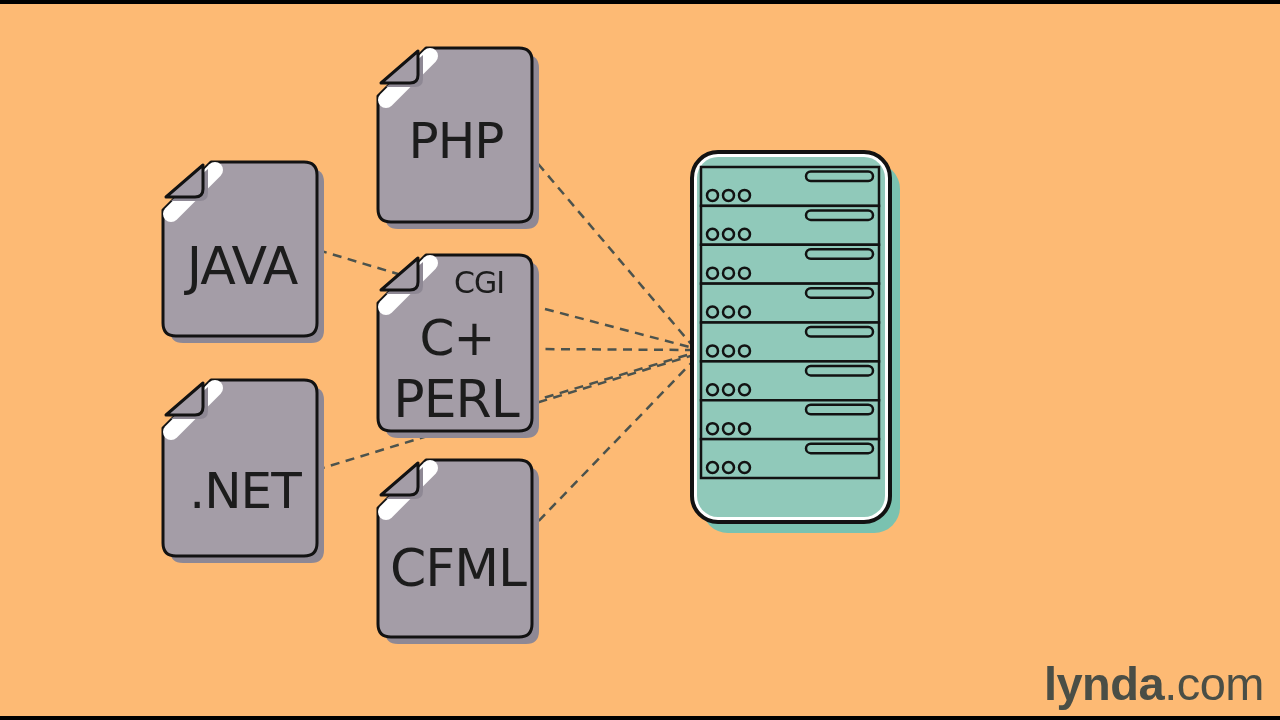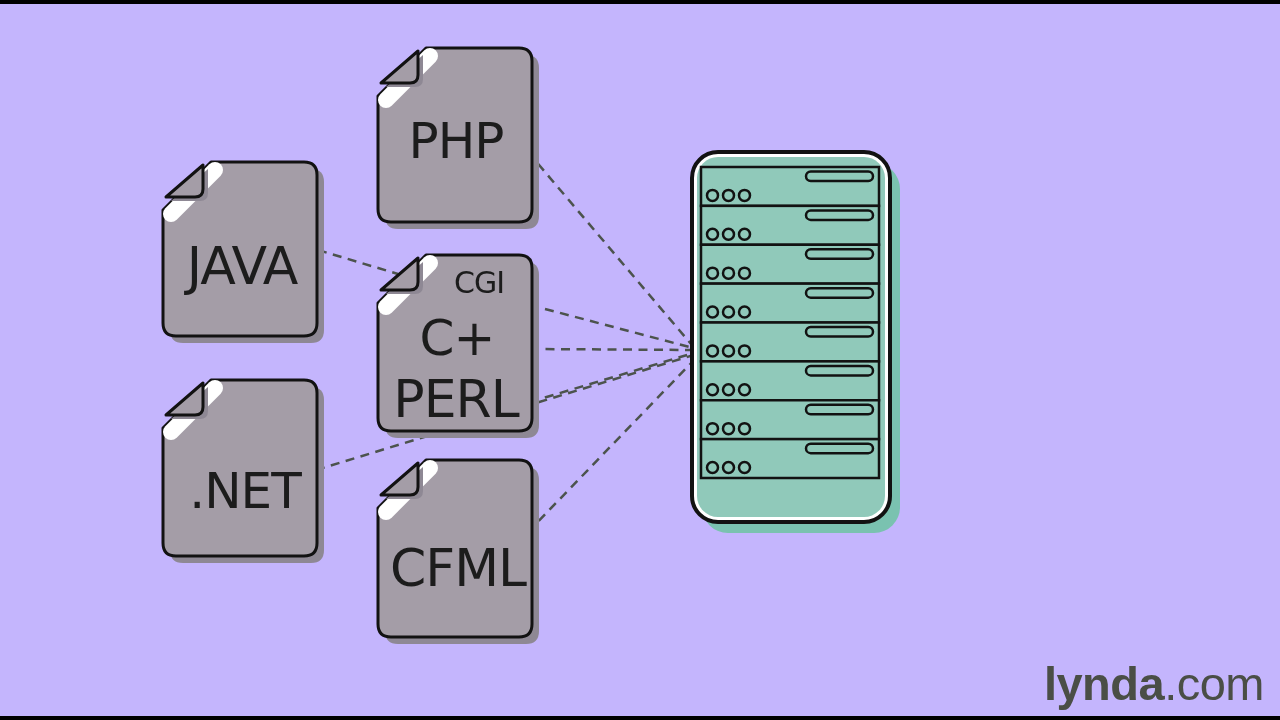--- a/index.html
+++ b/index.html
@@ -15,21 +15,21 @@
     position:absolute;top:660px;right:16px;
     font-family:"Liberation Sans","DejaVu Sans",sans-serif;
     font-size:47px;letter-spacing:-0.5px;line-height:1;
   }
   #brand .bold{font-weight:700;}
   #brand .light{font-weight:400;}
 </style>
 </head>
 <body>
 
-<div id="stage" style="background: #c4b5fd;">
+<div id="stage" style="background: #fdba74;">
   <svg id="diagram-canvas" width="1280" height="720" viewBox="0 0 1280 720">
       <g>
         <line x1="528" y1="152" x2="697" y2="351" stroke="#4c534d" stroke-width="2.5" stroke-dasharray="9 6.5"></line>
         <line x1="318" y1="250" x2="398" y2="274" stroke="#4c534d" stroke-width="2.5" stroke-dasharray="9 6.5"></line>
         <line x1="530" y1="305" x2="697" y2="349" stroke="#4c534d" stroke-width="2.5" stroke-dasharray="9 6.5"></line>
         <line x1="530" y1="349" x2="697" y2="350" stroke="#4c534d" stroke-width="2.5" stroke-dasharray="9 6.5"></line>
         <line x1="530" y1="402" x2="697" y2="352" stroke="#4c534d" stroke-width="2.5" stroke-dasharray="9 6.5"></line>
         <line x1="316" y1="470" x2="697" y2="354" stroke="#4c534d" stroke-width="2.5" stroke-dasharray="9 6.5"></line>
         <line x1="528" y1="532" x2="697" y2="357" stroke="#4c534d" stroke-width="2.5" stroke-dasharray="9 6.5"></line>
       </g>

